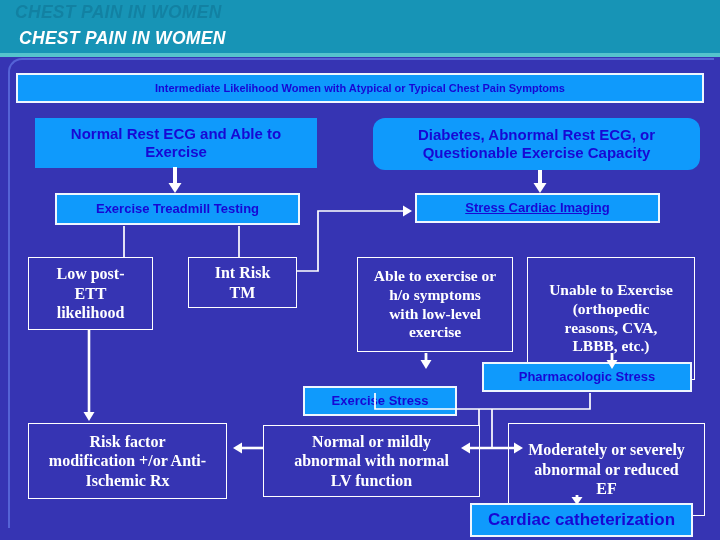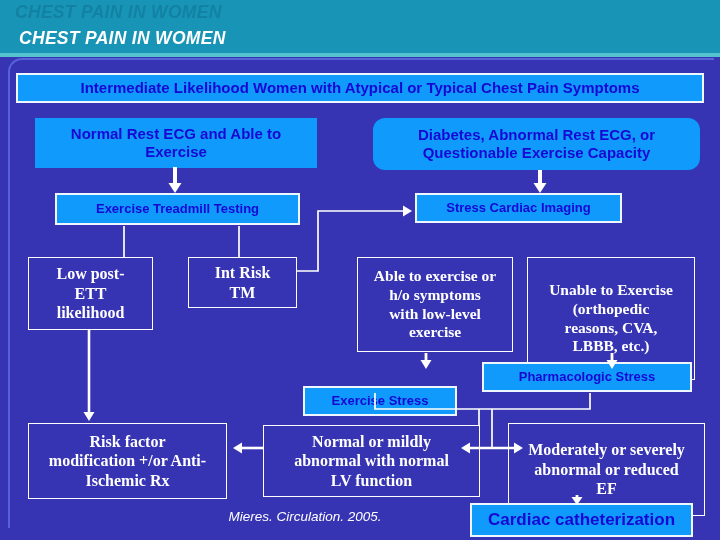--- a/index.html
+++ b/index.html
@@ -14,25 +14,25 @@
   .corner-frame{position:absolute;left:8px;top:58px;width:704px;height:468px;
          border-top:2px solid #5563d6;border-left:2px solid #5563d6;
          border-top-left-radius:14px;pointer-events:none;}
   .node{position:absolute;box-sizing:border-box;display:flex;align-items:center;
         justify-content:center;text-align:center;white-space:pre-line;z-index:2;}
   .azure{background:#0f9afc;color:#1708d4;font-weight:bold;font-size:15px;line-height:1.18;}
   .azure-b{background:#0f9afc;color:#1708d4;font-weight:bold;font-size:13px;line-height:1.15;
         border:2px solid #eef6ff;}
   .outline{border:1.6px solid #ffffff;color:#ffffff;font-family:"Liberation Serif",serif;
         font-weight:bold;font-size:16px;line-height:1.22;background:transparent;}
-  .banner{left:16px;top:73px;width:688px;height:30px;font-size:15px;}
+  .banner{left:16px;top:73px;width:688px;height:30px;font-size:11px;}
   .n-normal-rest{left:35px;top:118px;width:282px;height:50px;}
   .n-diabetes{left:373px;top:118px;width:327px;height:52px;border-radius:12px;}
   .n-ett{left:55px;top:193px;width:245px;height:32px;}
-  .n-sci{left:415px;top:193px;width:207px;height:30px;}
+  .n-sci{left:415px;top:193px;width:245px;height:30px;text-decoration:underline;}
   .n-lowpost{left:28px;top:257px;width:125px;height:73px;}
   .n-intrisk{left:188px;top:257px;width:109px;height:51px;}
   .n-able{left:357px;top:257px;width:156px;height:95px;font-size:15.5px;}
   .n-unable{left:527px;top:257px;width:168px;height:123px;font-size:15.5px;}
   .n-exstress{left:303px;top:362px;width:154px;height:30px;margin-top:24px;}
   .n-pharm{left:482px;top:362px;width:210px;height:30px;}
   .n-riskfactor{left:28px;top:423px;width:199px;height:76px;}
   .n-normlv{left:263px;top:425px;width:217px;height:72px;}
   .n-modsev{left:508px;top:423px;width:197px;height:93px;}
   .n-cath{left:470px;top:503px;width:223px;height:34px;font-size:17px;}
@@ -85,21 +85,20 @@
 Ischemic Rx</div>
   <div class="node outline n-normlv">Normal or mildly
 abnormal with normal
 LV function</div>
   <div class="node outline n-modsev">Moderately or severely
 abnormal or reduced
 EF</div>
 
   <div class="node azure-b n-cath">Cardiac catheterization</div>
 
-  <div class="citation">Mieres. Circulation. 2005.</div>
 
   <svg class="connectors" viewBox="0 0 720 540" xmlns="http://www.w3.org/2000/svg">
 
     <g>
       <line x1="175" y1="167" x2="175" y2="183" stroke="#ffffff" stroke-width="4"></line>
       <polygon points="168.5,183 181.5,183 175,193" fill="#ffffff"></polygon>
     </g>
 
     <g>
       <line x1="540" y1="170" x2="540" y2="183" stroke="#ffffff" stroke-width="4"></line>

